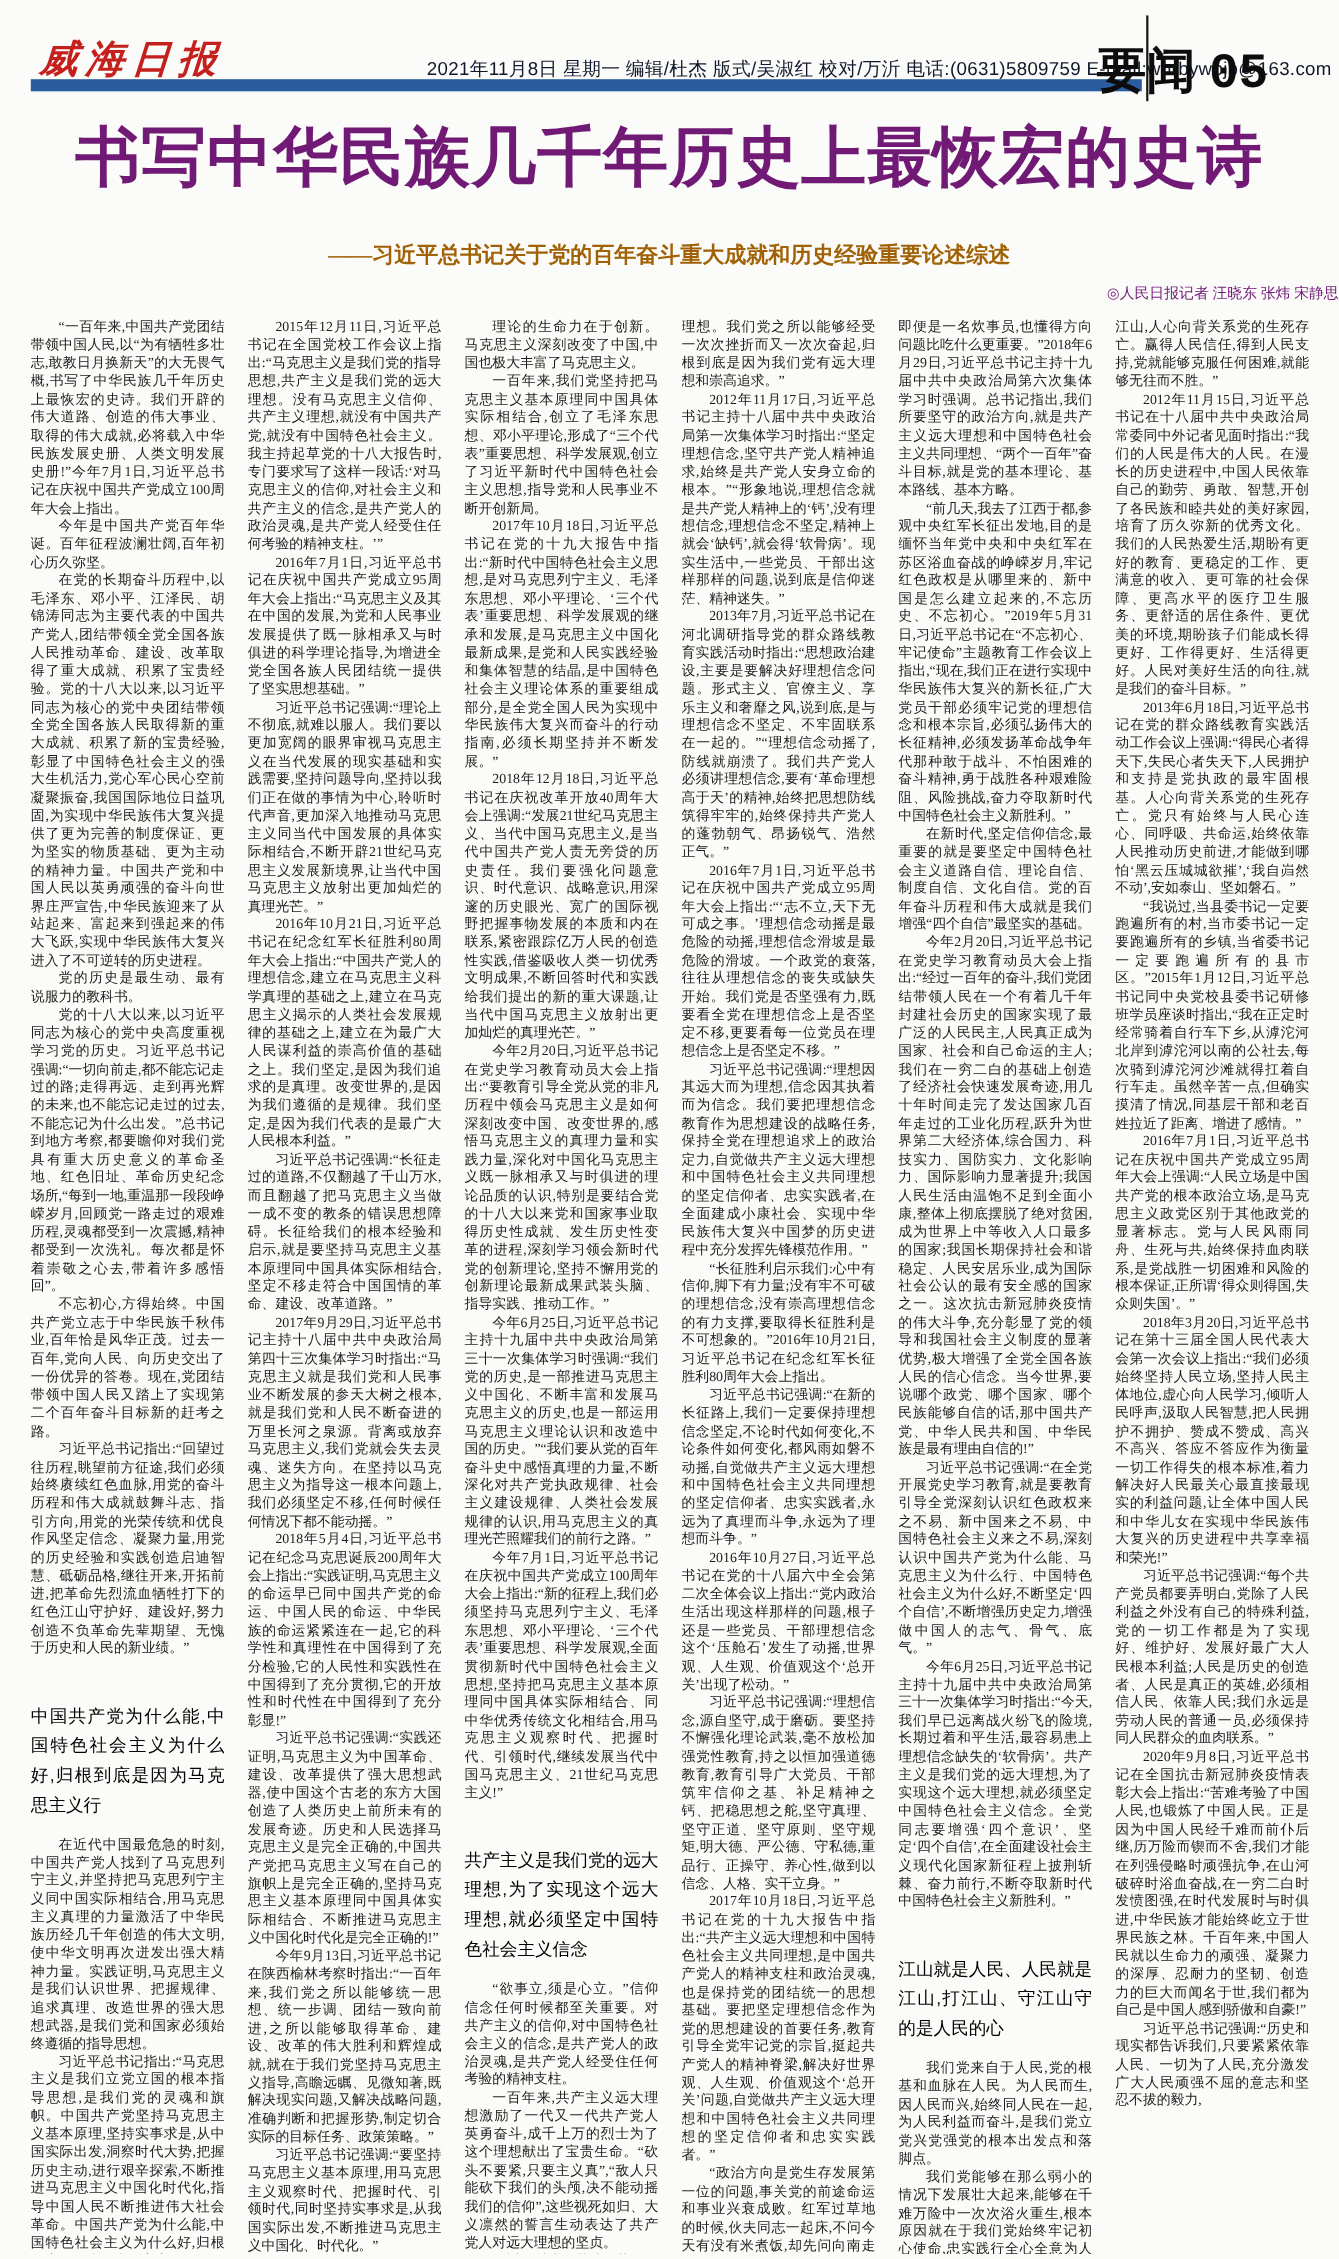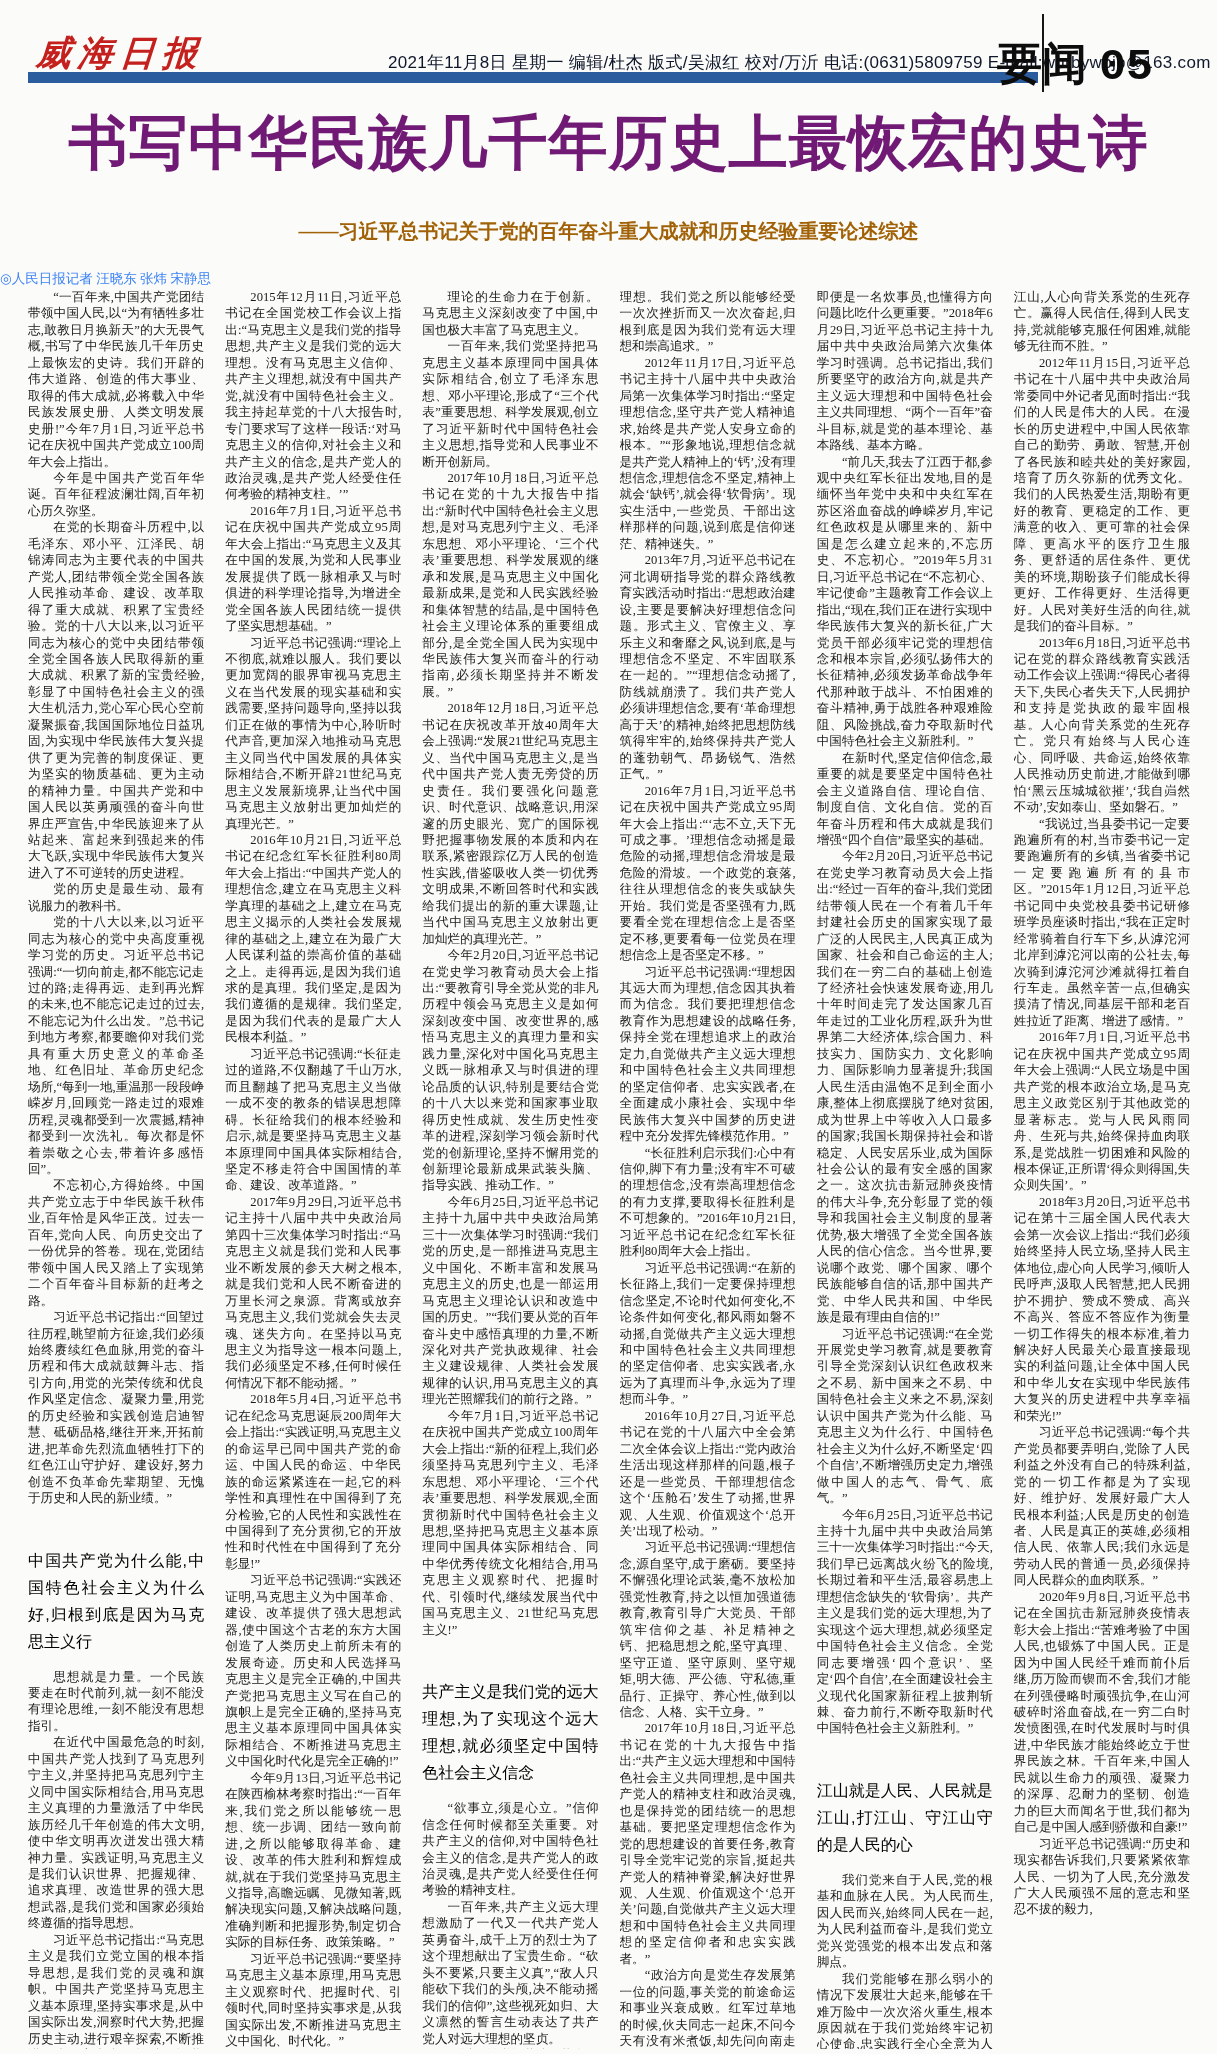--- a/index.html
+++ b/index.html
@@ -33,22 +33,22 @@
     position:absolute;top:104px;left:0;width:100%;
     text-align:center;font-size:59px;font-weight:900;
     letter-spacing:1px;margin:0;color:#701a75;
     font-family:"Liberation Serif","DejaVu Serif",serif;
   }
   .subtitle{
     position:absolute;top:218px;left:0;width:100%;
     text-align:center;font-size:20px;font-weight:bold;margin:0;color:#a16207;
   }
   .byline{
-    position:absolute;top:270px;left:0;width:100%;
-    text-align:left;font-size:13.5px;color:#3b82f6;
+    position:absolute;top:258px;left:0;width:100%;
+    text-align:right;font-size:13.5px;color:#701a75;
   }
   
   .columns{
     position:absolute;top:289px;left:28px;width:1162px;height:1760px;
     display:flex;gap:21px;
   }
   .col{flex:1 1 0;overflow:hidden;height:1760px;}
   .para{
     margin:0;font-size:12.6px;line-height:16.45px;
     text-align:justify;text-indent:2em;
@@ -81,29 +81,28 @@
 <div class="columns">
     <div class="col">
       <p class="para">“一百年来,中国共产党团结带领中国人民,以“为有牺牲多壮志,敢教日月换新天”的大无畏气概,书写了中华民族几千年历史上最恢宏的史诗。我们开辟的伟大道路、创造的伟大事业、取得的伟大成就,必将载入中华民族发展史册、人类文明发展史册!”今年7月1日,习近平总书记在庆祝中国共产党成立100周年大会上指出。</p>
       <p class="para">今年是中国共产党百年华诞。百年征程波澜壮阔,百年初心历久弥坚。</p>
       <p class="para">在党的长期奋斗历程中,以毛泽东、邓小平、江泽民、胡锦涛同志为主要代表的中国共产党人,团结带领全党全国各族人民推动革命、建设、改革取得了重大成就、积累了宝贵经验。党的十八大以来,以习近平同志为核心的党中央团结带领全党全国各族人民取得新的重大成就、积累了新的宝贵经验,彰显了中国特色社会主义的强大生机活力,党心军心民心空前凝聚振奋,我国国际地位日益巩固,为实现中华民族伟大复兴提供了更为完善的制度保证、更为坚实的物质基础、更为主动的精神力量。中国共产党和中国人民以英勇顽强的奋斗向世界庄严宣告,中华民族迎来了从站起来、富起来到强起来的伟大飞跃,实现中华民族伟大复兴进入了不可逆转的历史进程。</p>
       <p class="para">党的历史是最生动、最有说服力的教科书。</p>
       <p class="para">党的十八大以来,以习近平同志为核心的党中央高度重视学习党的历史。习近平总书记强调:“一切向前走,都不能忘记走过的路;走得再远、走到再光辉的未来,也不能忘记走过的过去,不能忘记为什么出发。”总书记到地方考察,都要瞻仰对我们党具有重大历史意义的革命圣地、红色旧址、革命历史纪念场所,“每到一地,重温那一段段峥嵘岁月,回顾党一路走过的艰难历程,灵魂都受到一次震撼,精神都受到一次洗礼。每次都是怀着崇敬之心去,带着许多感悟回”。</p>
       <p class="para">不忘初心,方得始终。中国共产党立志于中华民族千秋伟业,百年恰是风华正茂。过去一百年,党向人民、向历史交出了一份优异的答卷。现在,党团结带领中国人民又踏上了实现第二个百年奋斗目标新的赶考之路。</p>
       <p class="para">习近平总书记指出:“回望过往历程,眺望前方征途,我们必须始终赓续红色血脉,用党的奋斗历程和伟大成就鼓舞斗志、指引方向,用党的光荣传统和优良作风坚定信念、凝聚力量,用党的历史经验和实践创造启迪智慧、砥砺品格,继往开来,开拓前进,把革命先烈流血牺牲打下的红色江山守护好、建设好,努力创造不负革命先辈期望、无愧于历史和人民的新业绩。”</p>
       <h3 class="subhead">中国共产党为什么能,中国特色社会主义为什么好,归根到底是因为马克思主义行</h3>
-      <p class="para">思想就是力量。一个民族要走在时代前列,就一刻不能没有理论思维,一刻不能没有思想指引。</p>
       <p class="para">在近代中国最危急的时刻,中国共产党人找到了马克思列宁主义,并坚持把马克思列宁主义同中国实际相结合,用马克思主义真理的力量激活了中华民族历经几千年创造的伟大文明,使中华文明再次迸发出强大精神力量。实践证明,马克思主义是我们认识世界、把握规律、追求真理、改造世界的强大思想武器,是我们党和国家必须始终遵循的指导思想。</p>
       <p class="para">习近平总书记指出:“马克思主义是我们立党立国的根本指导思想,是我们党的灵魂和旗帜。中国共产党坚持马克思主义基本原理,坚持实事求是,从中国实际出发,洞察时代大势,把握历史主动,进行艰辛探索,不断推进马克思主义中国化时代化,指导中国人民不断推进伟大社会革命。中国共产党为什么能,中国特色社会主义为什么好,归根到底是因为马克思主义行!”</p>
     </div>
     <div class="col">
       <p class="para">2015年12月11日,习近平总书记在全国党校工作会议上指出:“马克思主义是我们党的指导思想,共产主义是我们党的远大理想。没有马克思主义信仰、共产主义理想,就没有中国共产党,就没有中国特色社会主义。我主持起草党的十八大报告时,专门要求写了这样一段话:‘对马克思主义的信仰,对社会主义和共产主义的信念,是共产党人的政治灵魂,是共产党人经受住任何考验的精神支柱。’”</p>
       <p class="para">2016年7月1日,习近平总书记在庆祝中国共产党成立95周年大会上指出:“马克思主义及其在中国的发展,为党和人民事业发展提供了既一脉相承又与时俱进的科学理论指导,为增进全党全国各族人民团结统一提供了坚实思想基础。”</p>
       <p class="para">习近平总书记强调:“理论上不彻底,就难以服人。我们要以更加宽阔的眼界审视马克思主义在当代发展的现实基础和实践需要,坚持问题导向,坚持以我们正在做的事情为中心,聆听时代声音,更加深入地推动马克思主义同当代中国发展的具体实际相结合,不断开辟21世纪马克思主义发展新境界,让当代中国马克思主义放射出更加灿烂的真理光芒。”</p>
-      <p class="para">2016年10月21日,习近平总书记在纪念红军长征胜利80周年大会上指出:“中国共产党人的理想信念,建立在马克思主义科学真理的基础之上,建立在马克思主义揭示的人类社会发展规律的基础之上,建立在为最广大人民谋利益的崇高价值的基础之上。走得再远,是因为我们追求的是真理。我们坚定,是因为我们遵循的是规律。我们坚定,是因为我们代表的是最广大人民根本利益。”</p>
+      <p class="para">2016年10月21日,习近平总书记在纪念红军长征胜利80周年大会上指出:“中国共产党人的理想信念,建立在马克思主义科学真理的基础之上,建立在马克思主义揭示的人类社会发展规律的基础之上,建立在为最广大人民谋利益的崇高价值的基础之上。我们坚定,是因为我们追求的是真理。改变世界的,是因为我们遵循的是规律。我们坚定,是因为我们代表的是最广大人民根本利益。”</p>
       <p class="para">习近平总书记强调:“长征走过的道路,不仅翻越了千山万水,而且翻越了把马克思主义当做一成不变的教条的错误思想障碍。长征给我们的根本经验和启示,就是要坚持马克思主义基本原理同中国具体实际相结合,坚定不移走符合中国国情的革命、建设、改革道路。”</p>
       <p class="para">2017年9月29日,习近平总书记主持十八届中共中央政治局第四十三次集体学习时指出:“马克思主义就是我们党和人民事业不断发展的参天大树之根本,就是我们党和人民不断奋进的万里长河之泉源。背离或放弃马克思主义,我们党就会失去灵魂、迷失方向。在坚持以马克思主义为指导这一根本问题上,我们必须坚定不移,任何时候任何情况下都不能动摇。”</p>
       <p class="para">2018年5月4日,习近平总书记在纪念马克思诞辰200周年大会上指出:“实践证明,马克思主义的命运早已同中国共产党的命运、中国人民的命运、中华民族的命运紧紧连在一起,它的科学性和真理性在中国得到了充分检验,它的人民性和实践性在中国得到了充分贯彻,它的开放性和时代性在中国得到了充分彰显!”</p>
       <p class="para">习近平总书记强调:“实践还证明,马克思主义为中国革命、建设、改革提供了强大思想武器,使中国这个古老的东方大国创造了人类历史上前所未有的发展奇迹。历史和人民选择马克思主义是完全正确的,中国共产党把马克思主义写在自己的旗帜上是完全正确的,坚持马克思主义基本原理同中国具体实际相结合、不断推进马克思主义中国化时代化是完全正确的!”</p>
       <p class="para">今年9月13日,习近平总书记在陕西榆林考察时指出:“一百年来,我们党之所以能够统一思想、统一步调、团结一致向前进,之所以能够取得革命、建设、改革的伟大胜利和辉煌成就,就在于我们党坚持马克思主义指导,高瞻远瞩、见微知著,既解决现实问题,又解决战略问题,准确判断和把握形势,制定切合实际的目标任务、政策策略。”</p>
       <p class="para">习近平总书记强调:“要坚持马克思主义基本原理,用马克思主义观察时代、把握时代、引领时代,同时坚持实事求是,从我国实际出发,不断推进马克思主义中国化、时代化。”</p>
     </div>
     <div class="col">
       <p class="para">理论的生命力在于创新。马克思主义深刻改变了中国,中国也极大丰富了马克思主义。</p>
       <p class="para">一百年来,我们党坚持把马克思主义基本原理同中国具体实际相结合,创立了毛泽东思想、邓小平理论,形成了“三个代表”重要思想、科学发展观,创立了习近平新时代中国特色社会主义思想,指导党和人民事业不断开创新局。</p>

